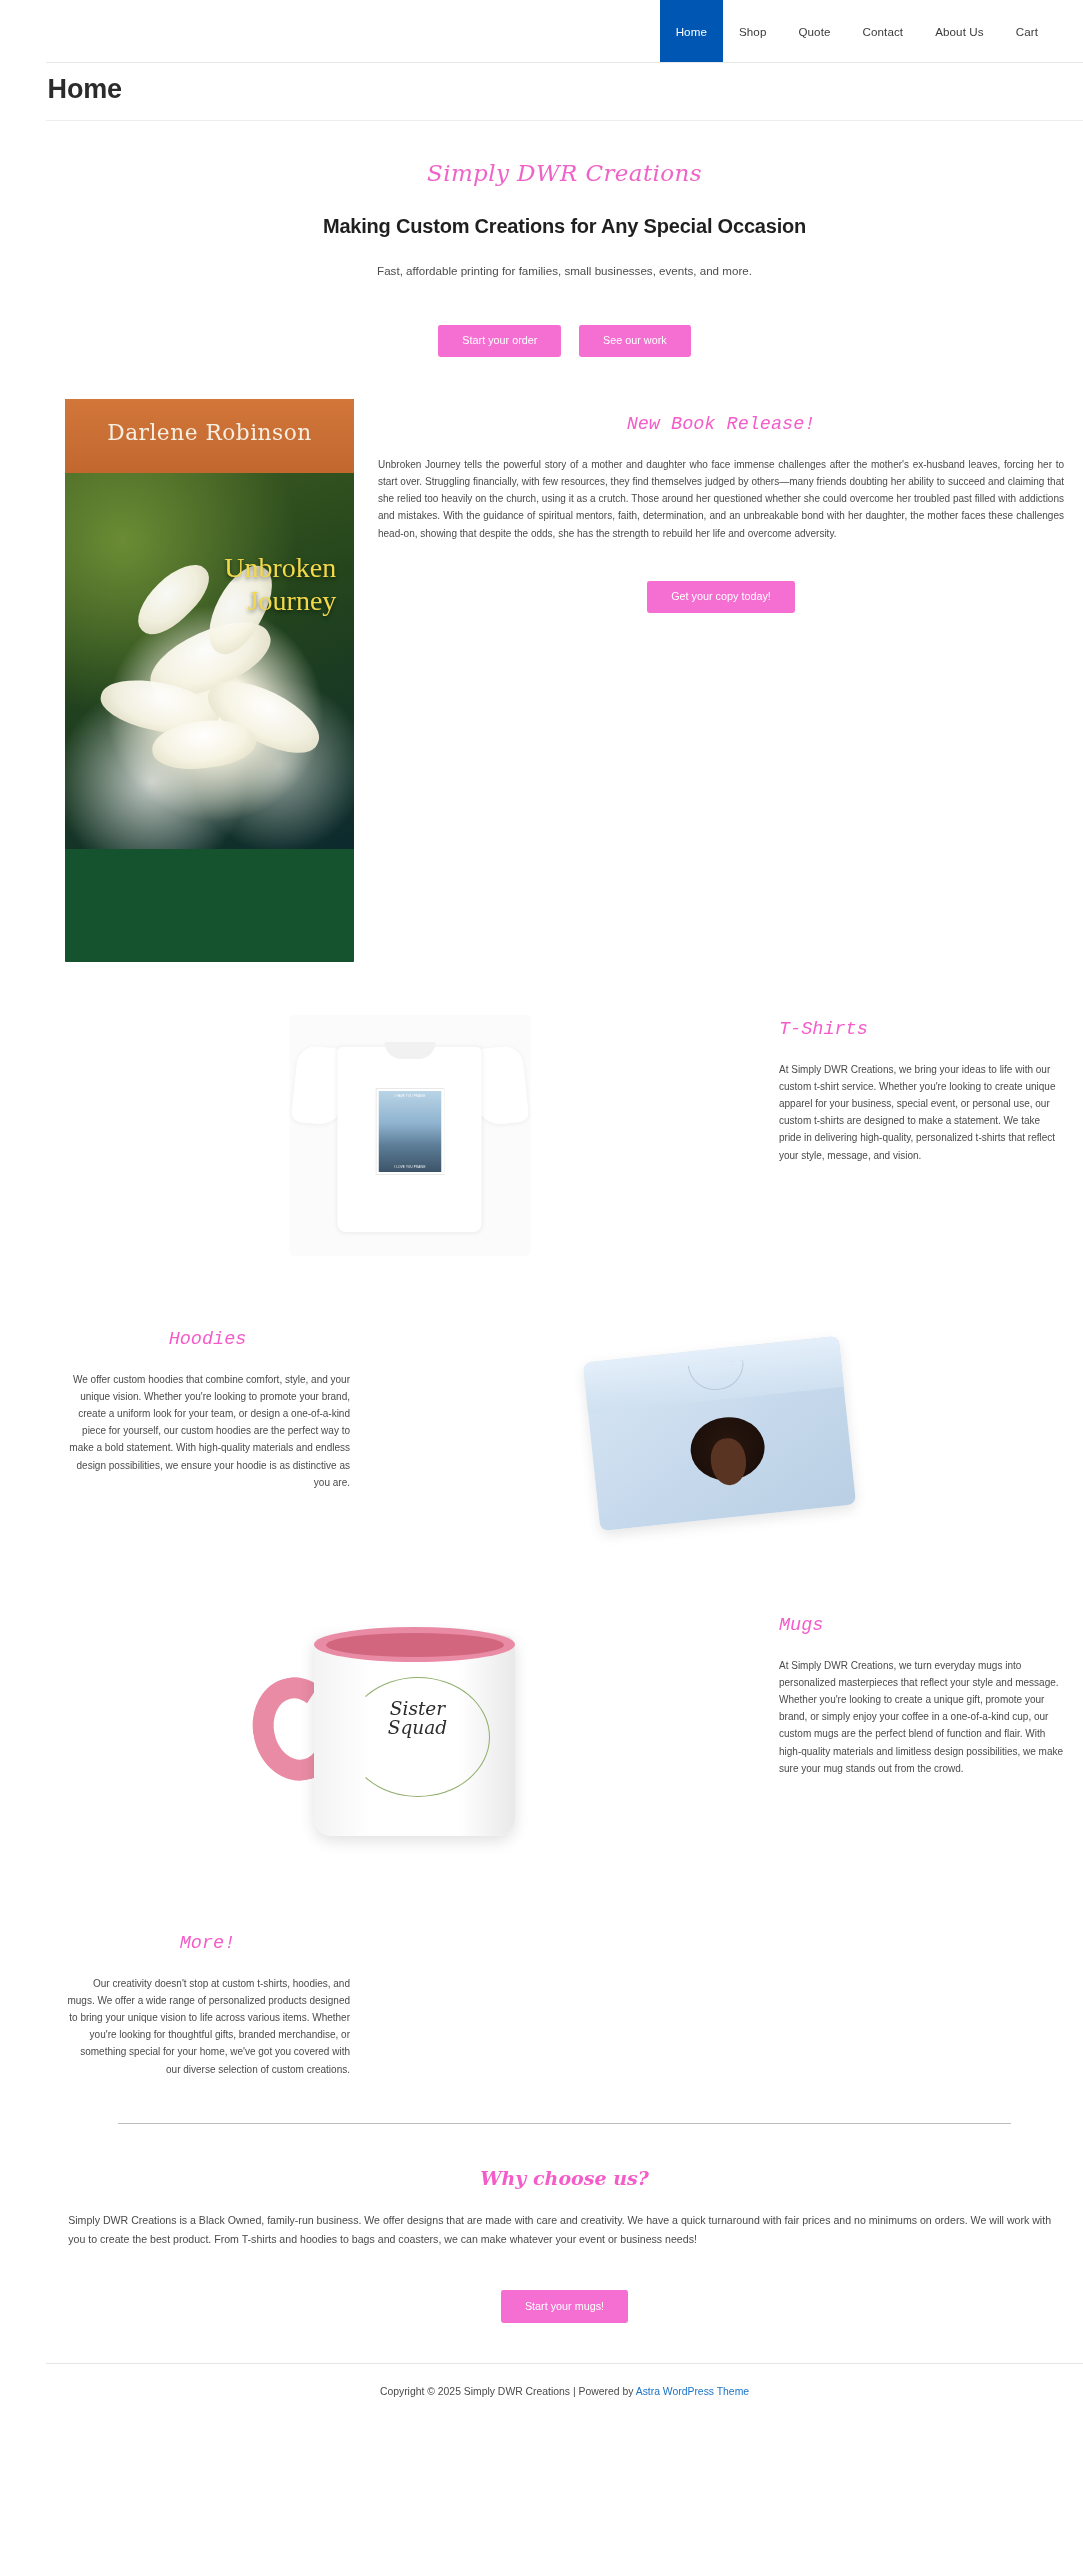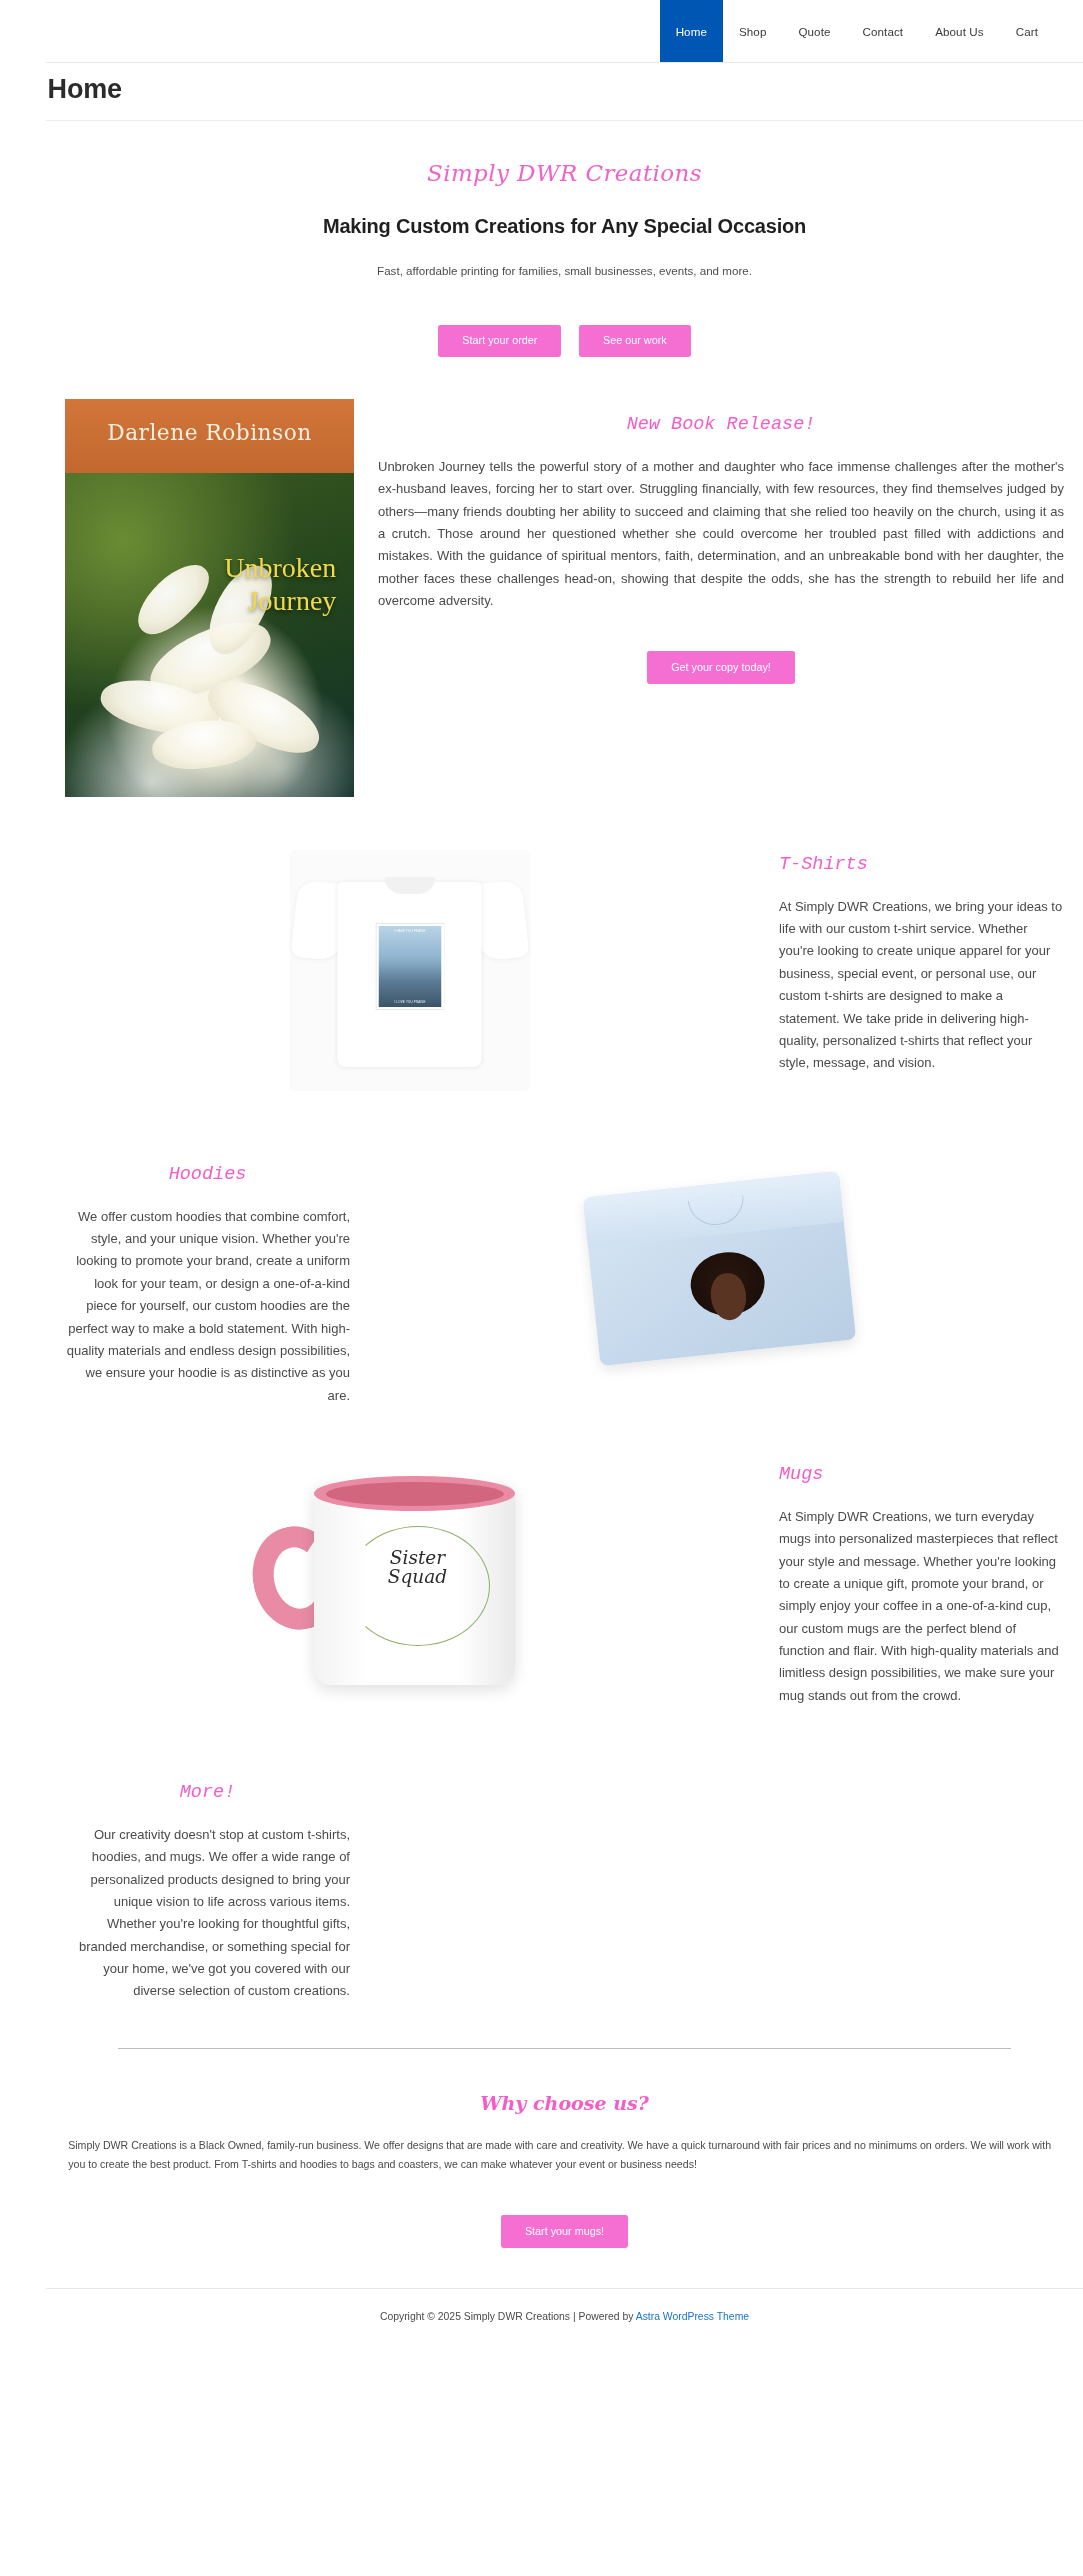--- a/index.html
+++ b/index.html
@@ -109,34 +109,34 @@
   .section-title {
     font-family: Liberation Mono, monospace;
     font-style: italic;
     font-weight: 400;
     font-size: 18.5px;
     color:#f45dc9;
     margin: 12px 0 21px 0;
     text-align:center;
   }
   .body-text {
-    font-size: 13px;
+    font-size: 10px;
     line-height: 1.72;
     color: #4a4a4a;
   }
 
   
   .book-section { margin-top: 42px; }
   .book-cover {
     width: 289px;
-    height: 398px;
+    height: 563px;
     flex: 0 0 289px;
     position: relative;
     overflow: hidden;
-    background: #be185d;
+    background: #14532d;
     border-radius: 0.8px;
   }
   .book-top {
     position:absolute; left:0; top:0; width:100%; height:74px;
     background: linear-gradient(180deg,#d2763a 0%, #c2682f 100%);
   }
   .book-author {
     position:absolute; top:21px; left:0; width:100%;
     text-align:center;
     font-family:"DejaVu Serif", serif;

